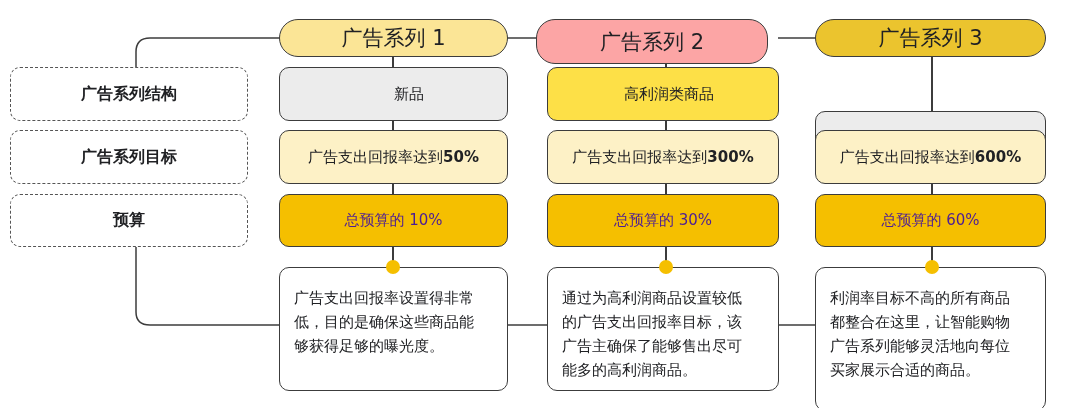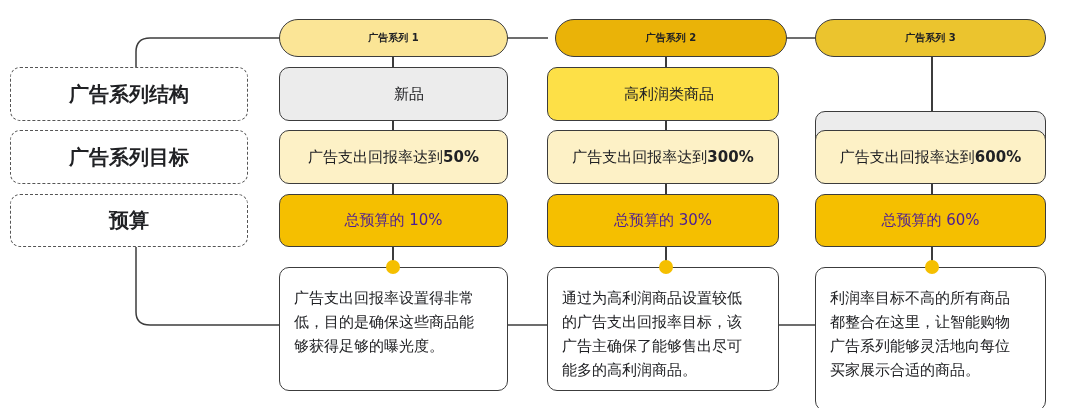--- a/index.html
+++ b/index.html
@@ -2,22 +2,22 @@
 <html><head>
 <meta charset="utf-8">
 <style>
   html, body { margin:0; padding:0; background:#ffffff; }
   body { width:1080px; height:408px; position:relative; overflow:hidden;
          font-family:"DejaVu Sans","Liberation Sans",sans-serif; color:#202124; }
   .abs { position:absolute; box-sizing:border-box; }
   .box { position:absolute; box-sizing:border-box; border:1.5px solid #3c3c3c;
          border-radius:10px; display:flex; align-items:center; justify-content:center;
          text-align:center; font-size:15px; }
-  .pill { border-radius:19px; font-weight:bold; font-size:10px; }
-  .label { border:1.5px dashed #555; border-radius:10px; font-weight:bold; font-size:20px;font-family:Liberation Serif, serif; }
+  .pill { border-radius:19px; font-weight:normal; font-size:21px; }
+  .label { border:1.5px dashed #555; border-radius:10px; font-weight:bold; font-size:16px;font-family:Liberation Serif, serif; }
   .desc { align-items:flex-start; justify-content:flex-start; text-align:left;
           padding:18px 28px 8px 14px; font-size:15px; line-height:24px; }
   .vline { position:absolute; width:1.5px; background:#3c3c3c; }
   .dot { position:absolute; width:14px; height:14px; border-radius:50%; }
   .goal b { font-weight:bold; margin-left:0; }
   .budget { color:#4c1d95; }
 </style>
 </head>
 <body>
 
@@ -62,21 +62,21 @@
     <span>总预算的 10%</span>
   </div>
   <div class="box desc" style="left:279px;top:267px;width:229px;height:124px;background:#fff;">
     <span>广告支出回报率设置得非常低，目的是确保这些商品能够获得足够的曝光度。</span>
   </div>
   <div class="dot" style="left:386px;top:260px;background:#f5bf00;"></div>
 </div>
 
 <div>
   <div class="vline" style="left:665px;top:56px;height:210px;"></div>
-  <div class="box pill" style="left:555px;top:19px;width:232px;height:38px;background:#eab308;">
+  <div class="box pill" style="left:536px;top:19px;width:232px;height:45px;background:#fca5a5;">
     <span>广告系列 2</span>
   </div>
   <div class="box" style="left:547px;top:67px;width:232px;height:54px;background:#fde047;padding-left:12px;">
     <span>高利润类商品</span>
   </div>
   <div class="box goal" style="left:547px;top:130px;width:232px;height:54px;background:#fdf1c6;">
     <span>广告支出回报率达到</span>
       <b>300%</b>
   </div>
   <div class="box budget" style="left:547px;top:194px;width:232px;height:53px;background:#f5bf00;">

